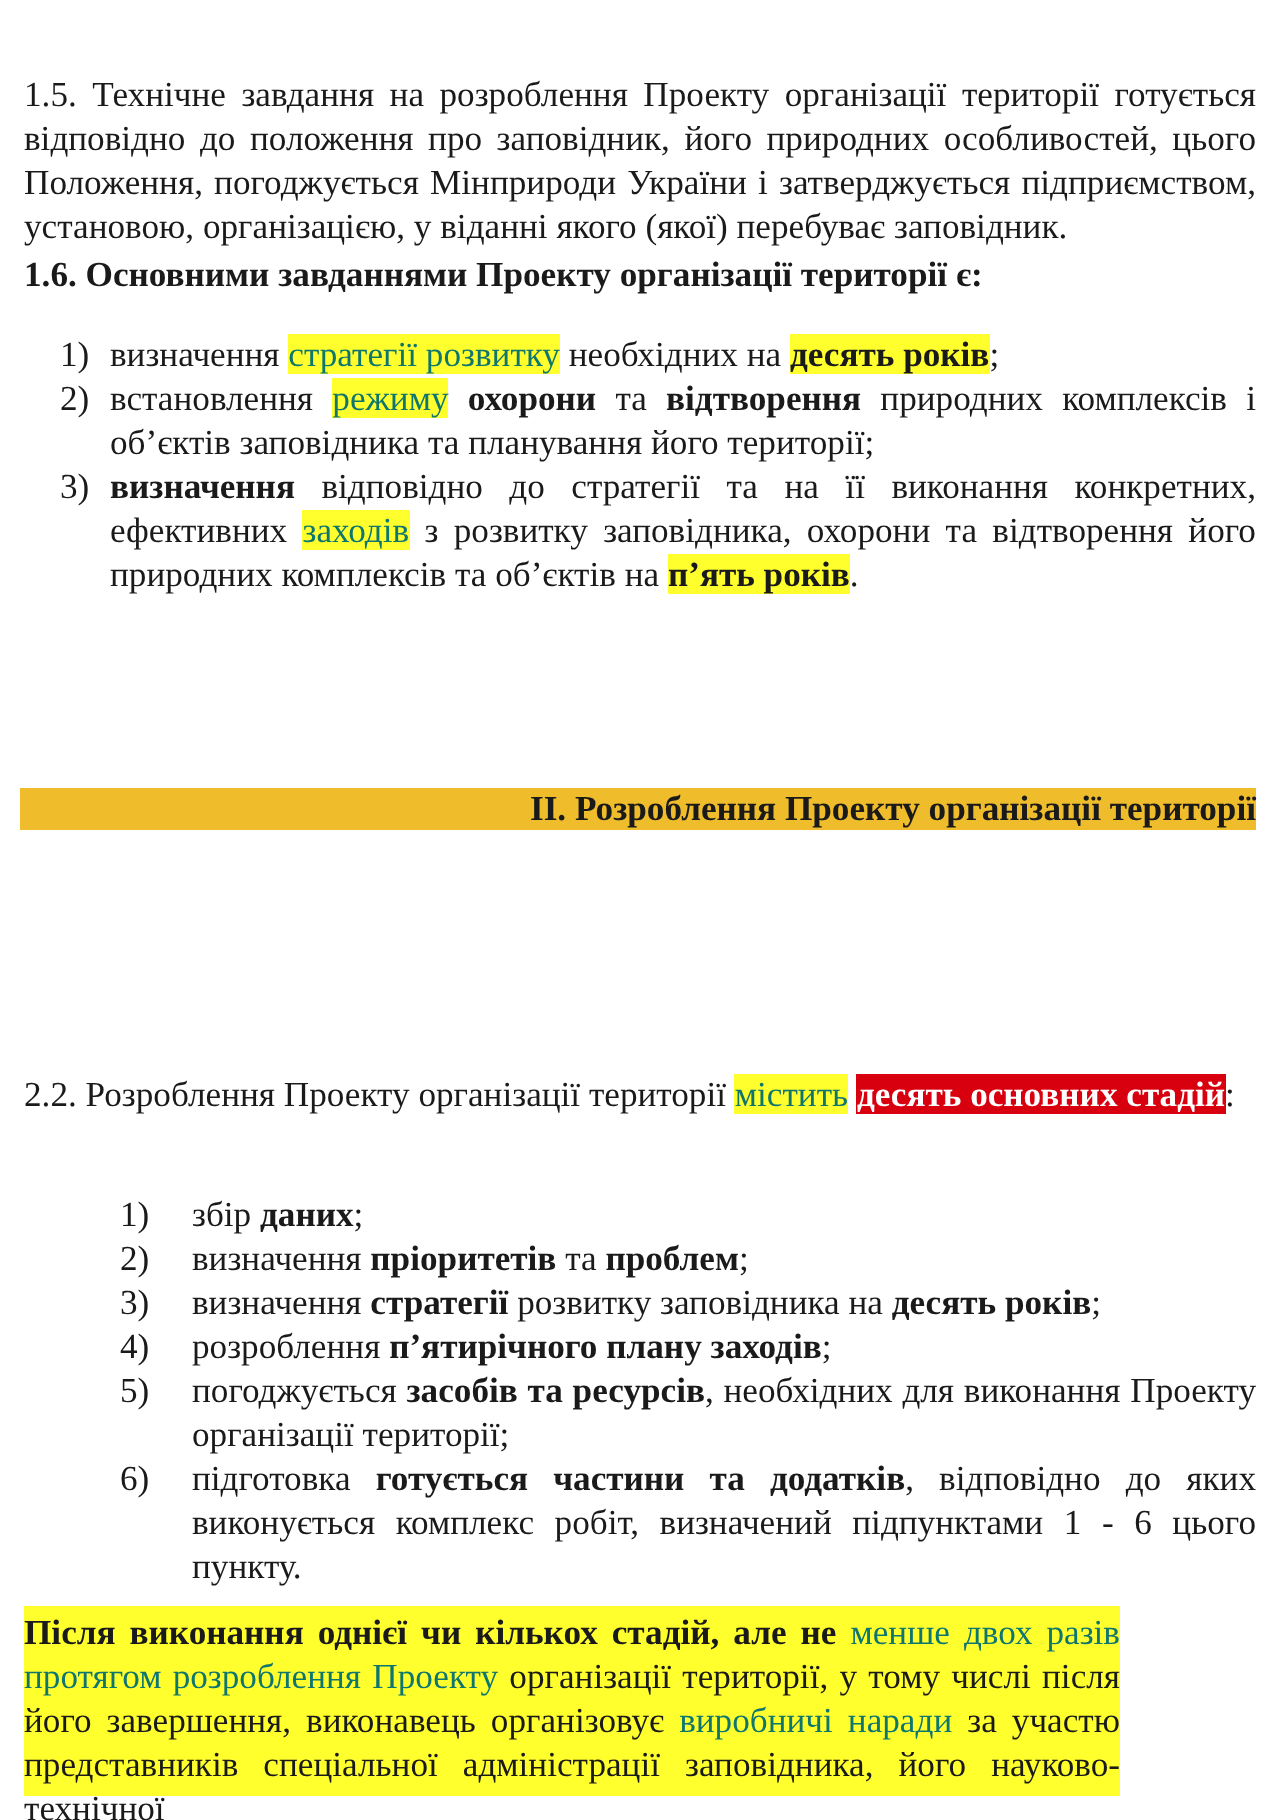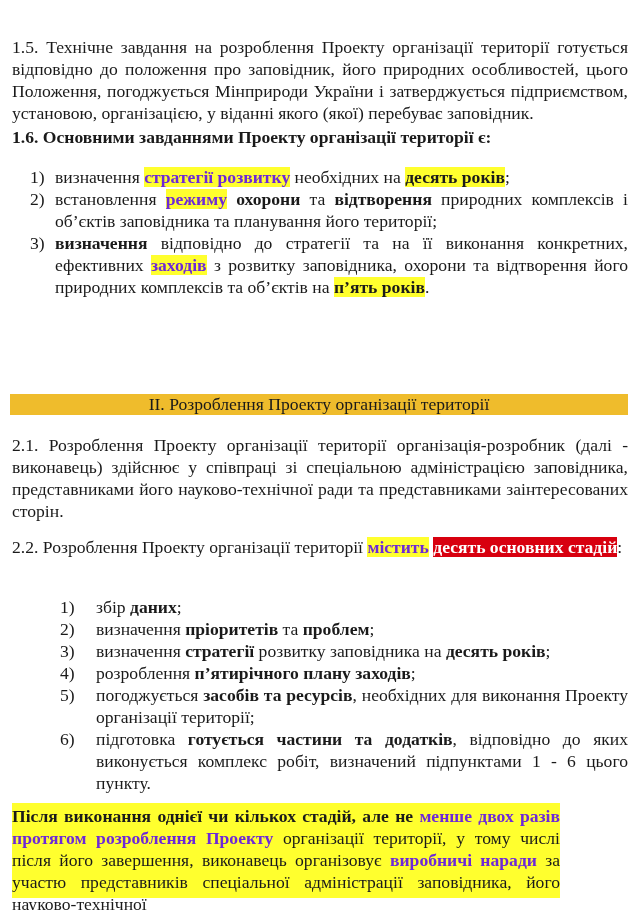--- a/index.html
+++ b/index.html
@@ -9,28 +9,28 @@
     color:#1a1a1a; font-size:17.6px; line-height:22px;
   }
   .page { position:absolute; left:0; top:0; width:640px; height:910px; }
   .para {
     position:absolute; left:12px; width:616px;
     text-align:justify; text-align-last:left; margin:0;
   }
   .heading { position:absolute; left:12px; width:616px; font-weight:bold; margin:0; }
   .hl-y { background:#ffff2e; }
   .hl-r { background:#d8000f; color:#ffffff; font-weight:bold; }
-  .red { color:#6d28d9; font-weight:bold; }
+  .red { color:#0f766e; font-weight:normal; }
   .b { font-weight:bold; }
   .list { position:absolute; margin:0; padding:0; list-style:none; }
   .list li { position:relative; text-align:justify; text-align-last:left; }
   .list li .num { position:absolute; top:0; }
   .section-bar {
     position:absolute; left:10px; top:394px; width:618px; height:21px;
-    background:#efbc2c; text-align:center; font-weight:normal; line-height:21px;
+    background:#efbc2c; text-align:right; font-weight:bold; line-height:21px;
   }
   .yellow-block {
     position:absolute; left:12px; top:803px; width:548px; height:93px;
     background:#ffff2e; text-align:justify; text-align-last:left;
     padding:2px 0 0 0; margin:0;
   }
 </style>
 </head>
 <body>
 
@@ -51,21 +51,20 @@
     </li>
     <li style="padding-left:25px;">
       <span class="num" style="left:0;">3)</span>
       <span class="b">визначення</span><span> відповідно до стратегії та на її виконання конкретних, ефективних </span><span class="hl-y red">заходів</span><span> з розвитку заповідника, охорони та відтворення його природних комплексів та об’єктів на </span><span class="hl-y b">п’ять років</span><span>.</span>
     </li>
   </ol>
 
 
   <div class="section-bar">II. Розроблення Проекту організації території</div>
 
-  <p class="para" style="top:434px;">2.1. Розроблення Проекту організації території організація-розробник (далі - виконавець) здійснює у співпраці зі спеціальною адміністрацією заповідника, представниками його науково-технічної ради та представниками заінтересованих сторін.</p>
 
   <p class="para" style="top:536px;"><span>2.2. Розроблення Проекту організації території </span><span class="hl-y red">містить</span><span> </span><span class="hl-r">десять основних стадій</span><span>:</span></p>
 
   <ol class="list" style="left:60px; top:596px; width:568px;">
     <li style="padding-left:36px;">
       <span class="num" style="left:0;">1)</span>
       <span>збір </span><span class="b">даних</span><span>;</span>
     </li>
     <li style="padding-left:36px;">
       <span class="num" style="left:0;">2)</span>

